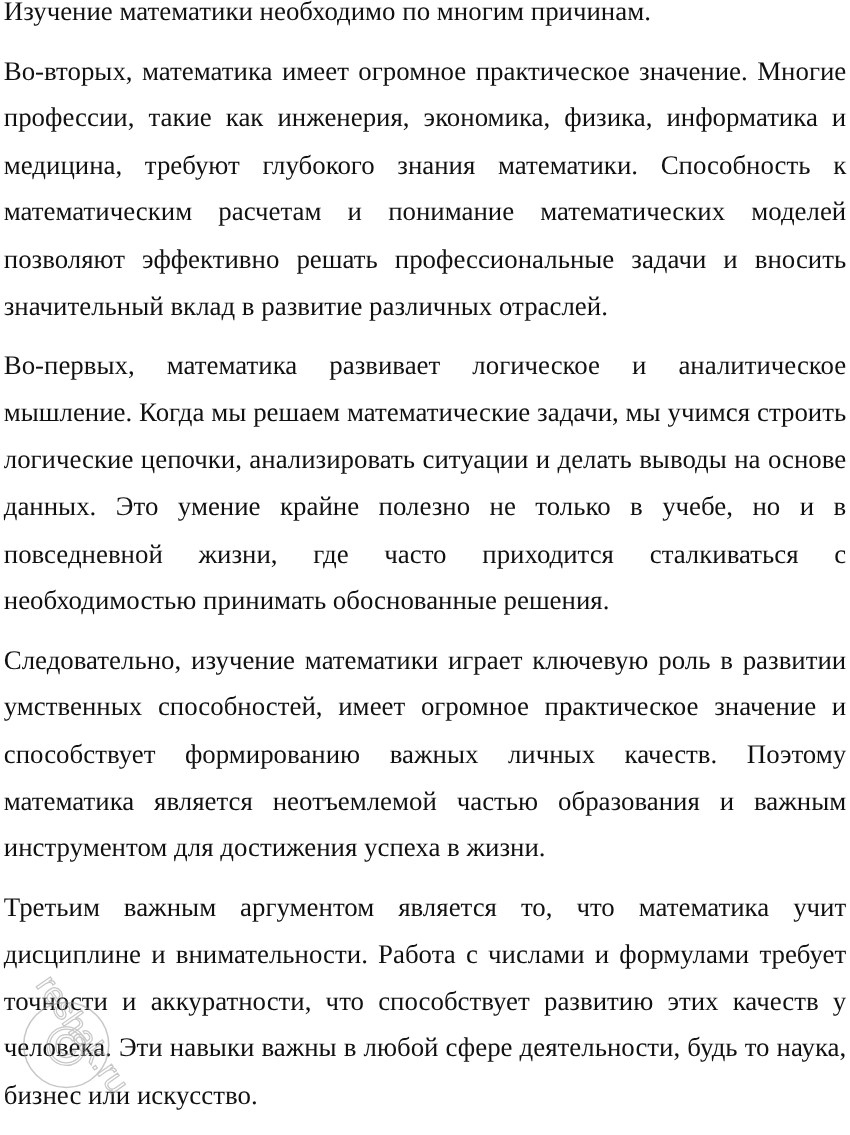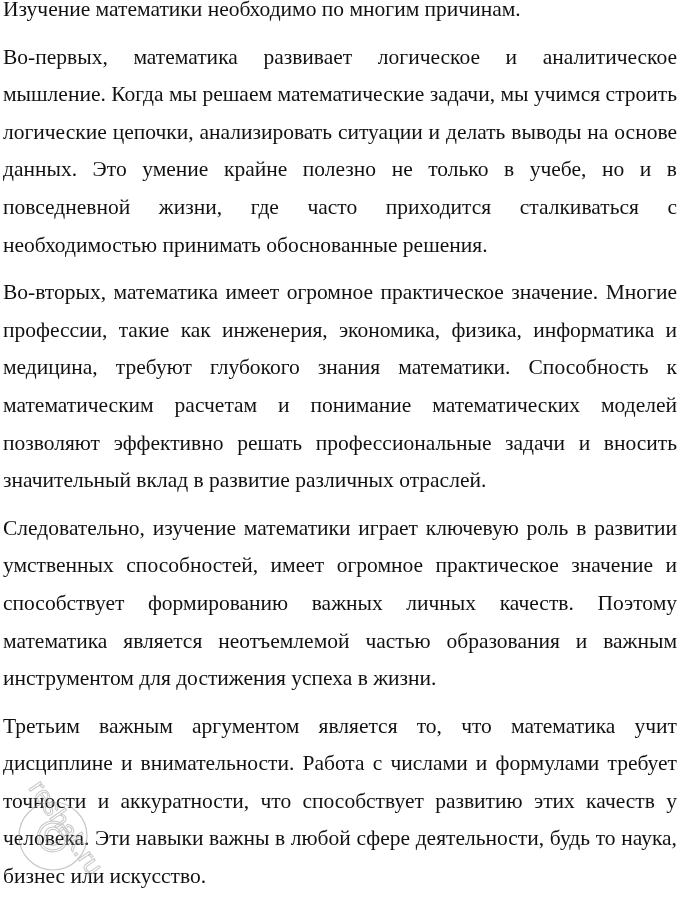--- a/index.html
+++ b/index.html
@@ -35,22 +35,22 @@
       height: 140px;
       pointer-events: none;
       opacity: 0.55;
     }
   </style>
 </head>
 <body>
 
 <div class="doc">
   <p>Изучение математики необходимо по многим причинам.</p>
+  <p>Во-вторых, математика имеет огромное практическое значение. Многие профессии, такие как инженерия, экономика, физика, информатика и медицина, требуют глубокого знания математики. Способность к математическим расчетам и понимание математических моделей позволяют эффективно решать профессиональные задачи и вносить значительный вклад в развитие различных отраслей.</p>
   <p>Во-первых, математика развивает логическое и аналитическое мышление. Когда мы решаем математические задачи, мы учимся строить логические цепочки, анализировать ситуации и делать выводы на основе данных. Это умение крайне полезно не только в учебе, но и в повседневной жизни, где часто приходится сталкиваться с необходимостью принимать обоснованные решения.</p>
-  <p>Во-вторых, математика имеет огромное практическое значение. Многие профессии, такие как инженерия, экономика, физика, информатика и медицина, требуют глубокого знания математики. Способность к математическим расчетам и понимание математических моделей позволяют эффективно решать профессиональные задачи и вносить значительный вклад в развитие различных отраслей.</p>
   <p>Следовательно, изучение математики играет ключевую роль в развитии умственных способностей, имеет огромное практическое значение и способствует формированию важных личных качеств. Поэтому математика является неотъемлемой частью образования и важным инструментом для достижения успеха в жизни.</p>
   <p>Третьим важным аргументом является то, что математика учит дисциплине и внимательности. Работа с числами и формулами требует точности и аккуратности, что способствует развитию этих качеств у человека. Эти навыки важны в любой сфере деятельности, будь то наука, бизнес или искусство.</p>
 </div>
 
 <svg class="watermark" viewBox="0 0 130 140">
   <g fill="none" stroke="#9a9a9a" stroke-width="1.2">
     <circle cx="45" cy="88" r="34"></circle>
   </g>
   <text x="45" y="104" text-anchor="middle" font-family="Liberation Sans, sans-serif" font-size="44" fill="none" stroke="#9a9a9a" stroke-width="1">©</text>
   <text x="0" y="0" transform="translate(20,40) rotate(55)" font-family="Liberation Sans, sans-serif" font-size="26" fill="none" stroke="#9a9a9a" stroke-width="1">reshak.ru</text>

